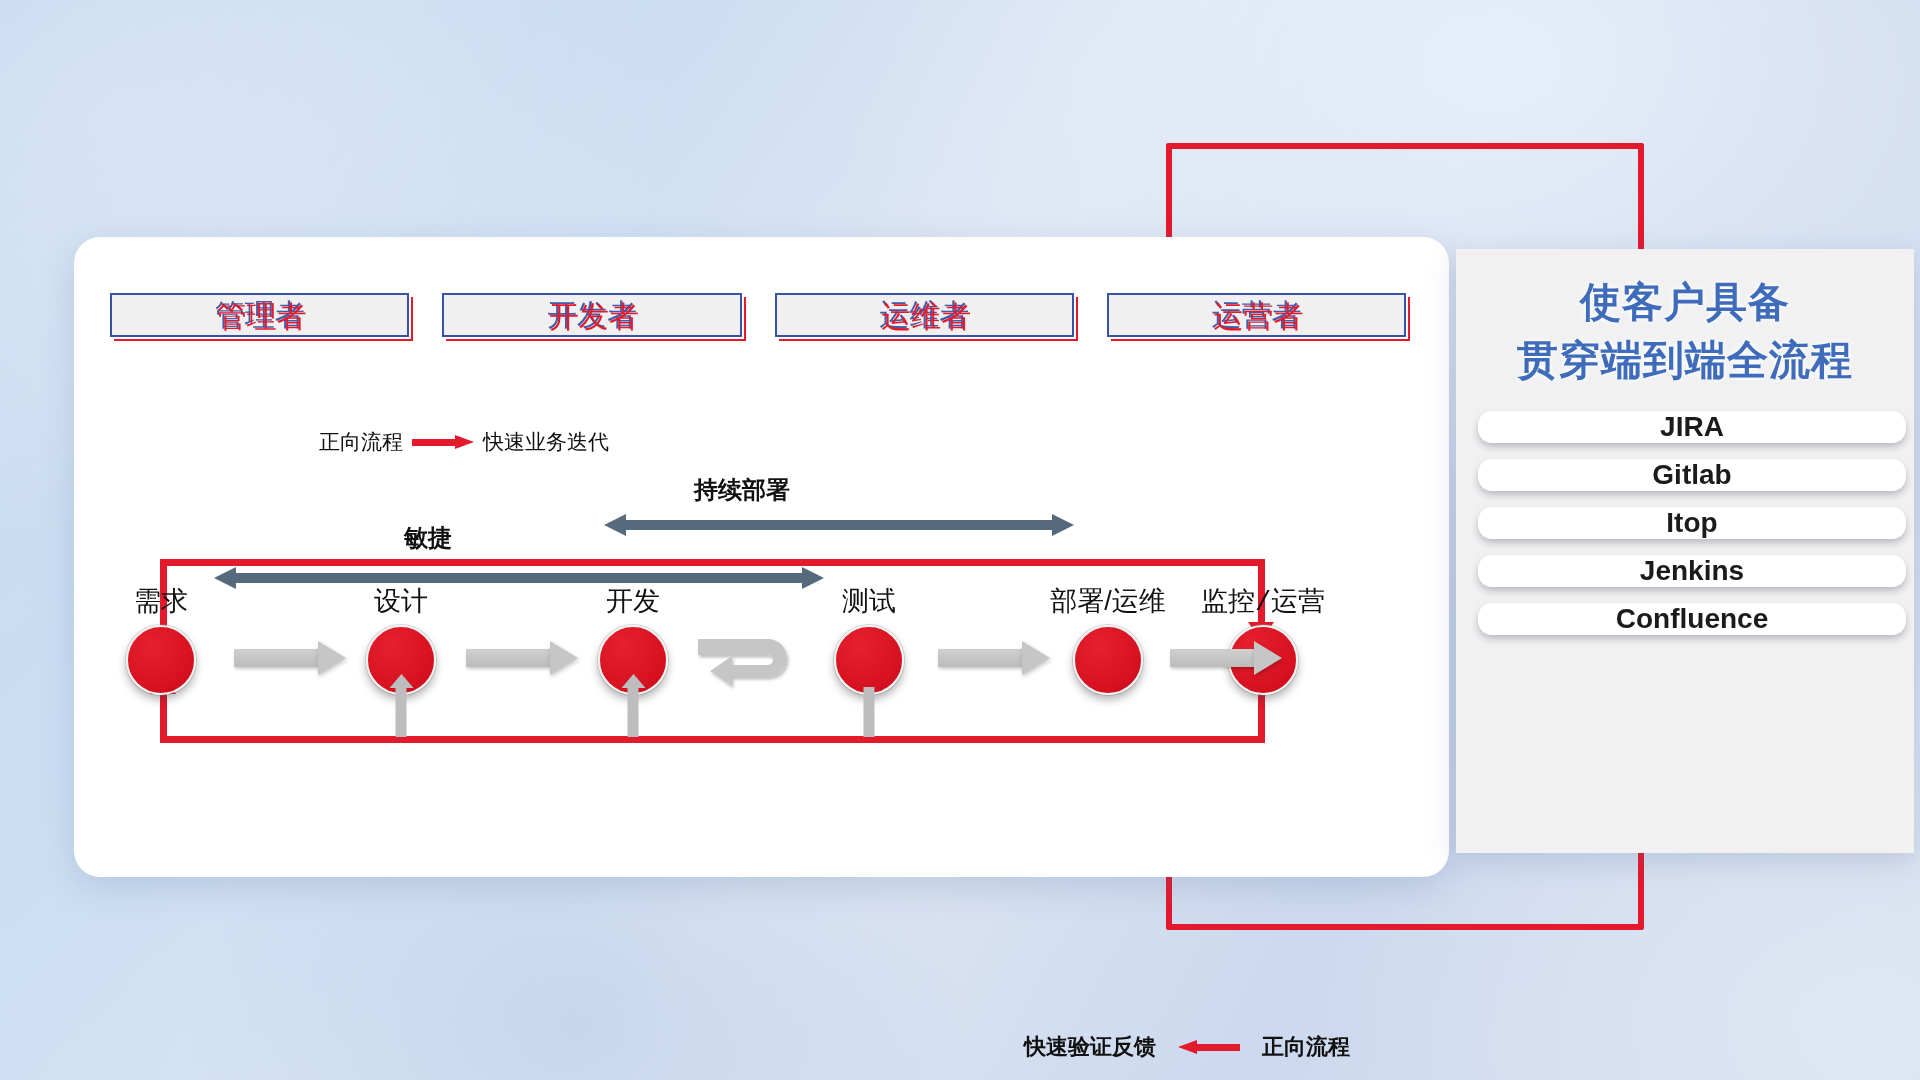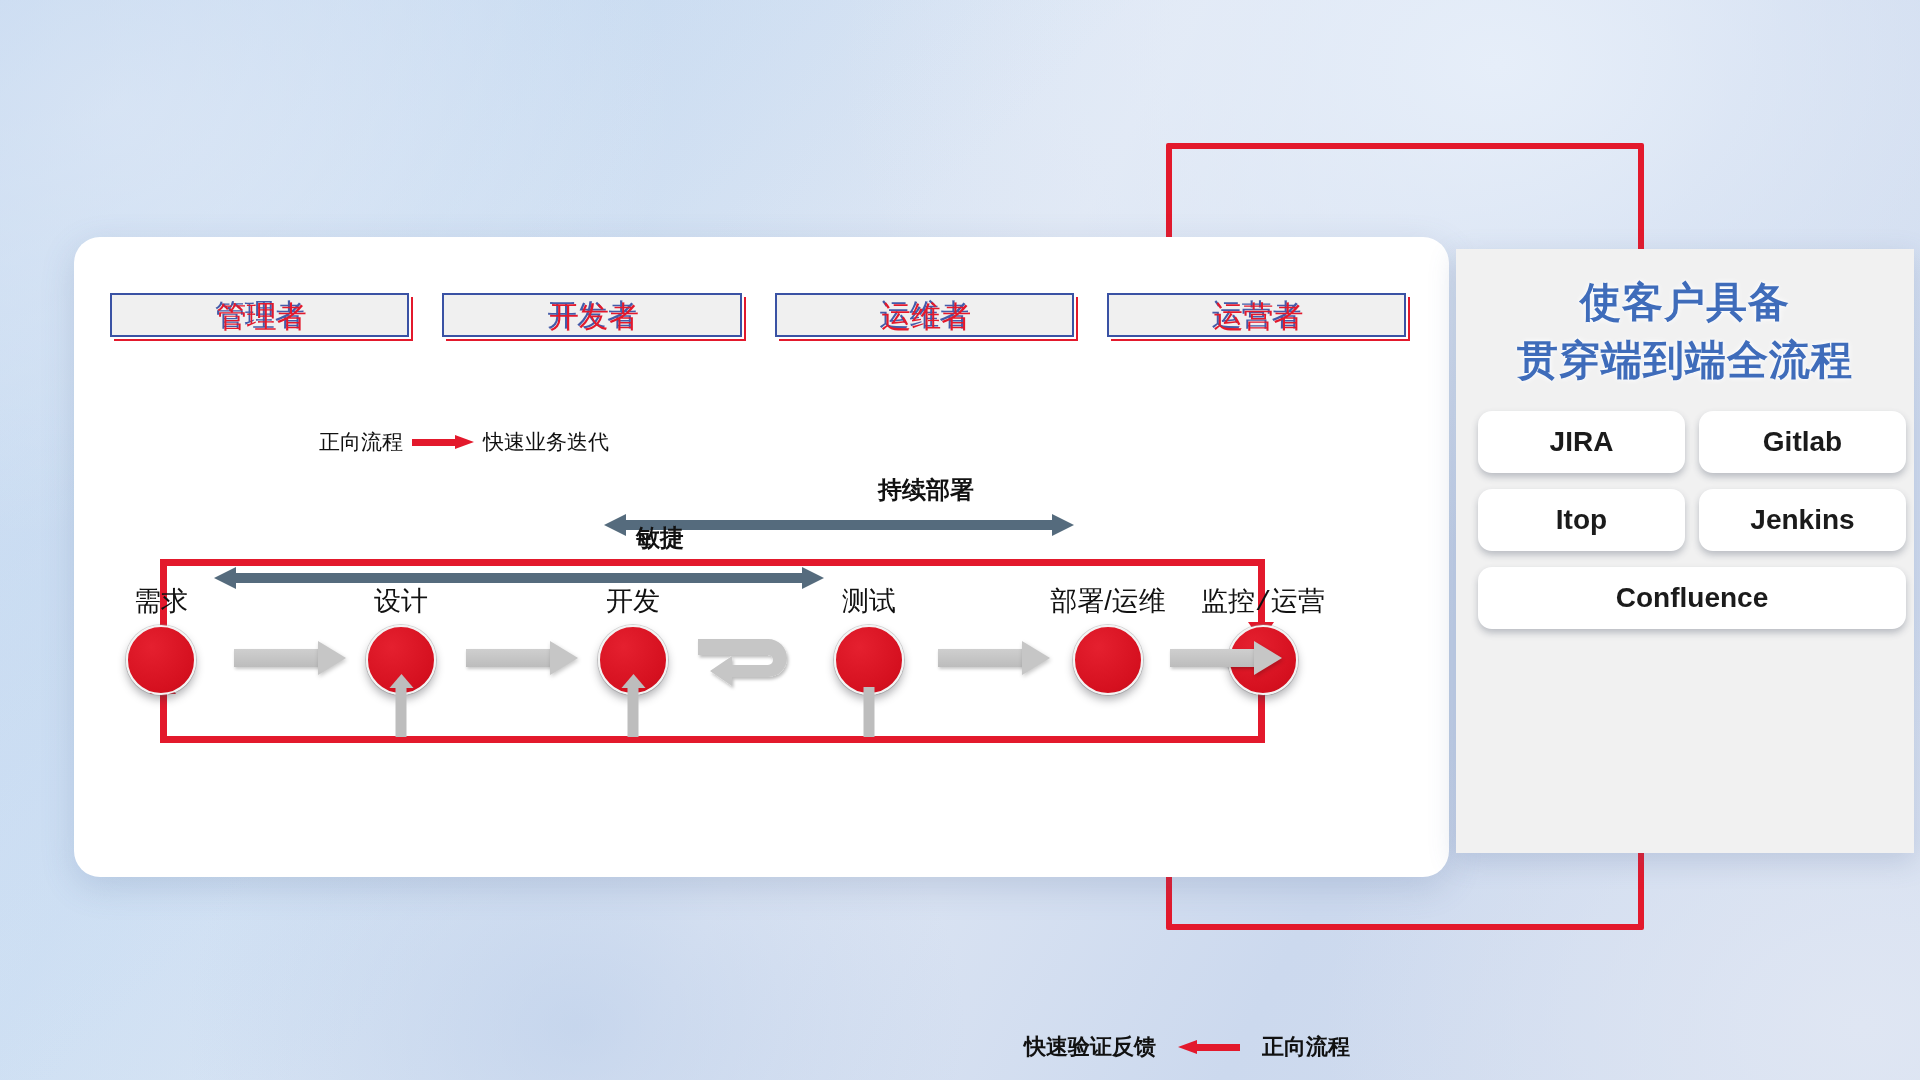--- a/index.html
+++ b/index.html
@@ -40,21 +40,21 @@
     background:#f1f1f1;
     box-shadow:0 8px 26px rgba(80,105,150,.22);
   }
   #panel .headline{
     text-align:center;color:#3f6cba;font-weight:700;
     font-size:41px;line-height:1.42;letter-spacing:1px;
     padding-top:24px;
     text-shadow:0 0 3px #fff,0 0 6px #fff,1px 1px 0 #e9eef7;
   }
   #panel .headline div{white-space:nowrap;}
-  .chips{padding:22px 8px 0 22px;display:flex;flex-wrap:wrap;gap:16px 14px;}
+  .chips{padding:22px 8px 0 22px;display:flex;flex-wrap:wrap;gap:16px 14px;flex-direction:column;}
   .chip{
     background:#fff;border-radius:14px;height:62px;
     display:flex;align-items:center;justify-content:center;
     font-size:28px;font-weight:700;color:#1b1b1b;
     box-shadow:0 4px 7px rgba(60,70,90,.30);
     flex:0 0 calc(50% - 7px);
   }
   .chip.wide{flex:0 0 100%;}
   
   #roles{position:absolute;left:36px;top:56px;width:1300px;display:flex;gap:29px;}
@@ -95,21 +95,21 @@
   .ar-red.left i{left:18px;}
   .ar-red.left b{left:0;right:auto;border-left:none;border-right:19px solid #e3192c;}
   
   .dbl{position:absolute;height:22px;}
   .dbl .bar{position:absolute;left:21px;right:21px;top:6px;height:10px;background:#556b7d;}
   .dbl .hl,.dbl .hr{position:absolute;top:0;width:0;height:0;
     border-top:11px solid transparent;border-bottom:11px solid transparent;}
   .dbl .hl{left:0;border-right:22px solid #556b7d;}
   .dbl .hr{right:0;border-left:22px solid #556b7d;}
   .dbl-label{
-    position:absolute;text-align:right;font-size:24px;font-weight:700;color:#111;
+    position:absolute;text-align:left;font-size:24px;font-weight:700;color:#111;
   }
   
   .rl{position:absolute;background:#e3192c;}
   .rl-arrow-dn{
     position:absolute;width:0;height:0;
     border-left:13px solid transparent;border-right:13px solid transparent;
     border-top:19px solid #e3192c;
   }
   .rl-arrow-up{
     position:absolute;width:0;height:0;

